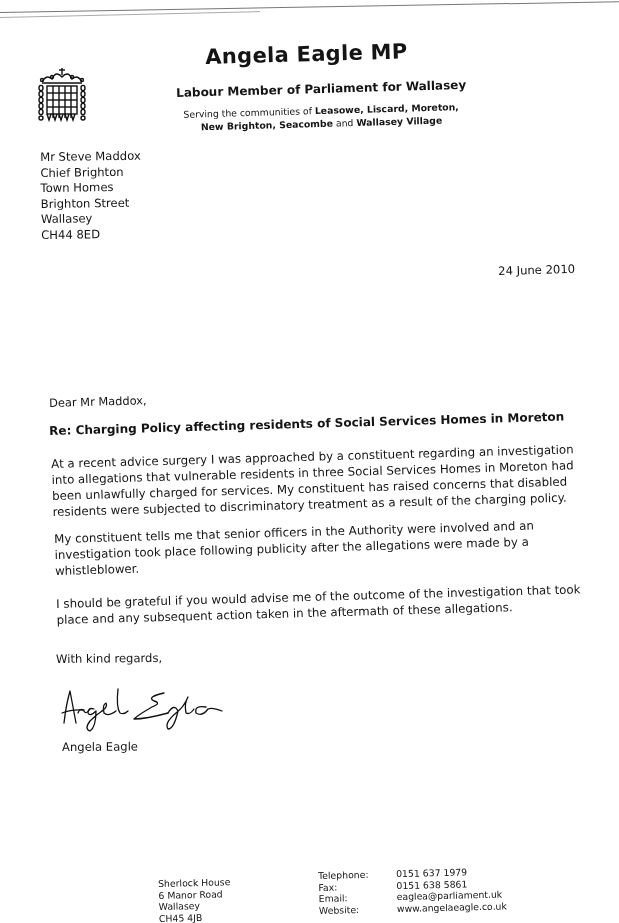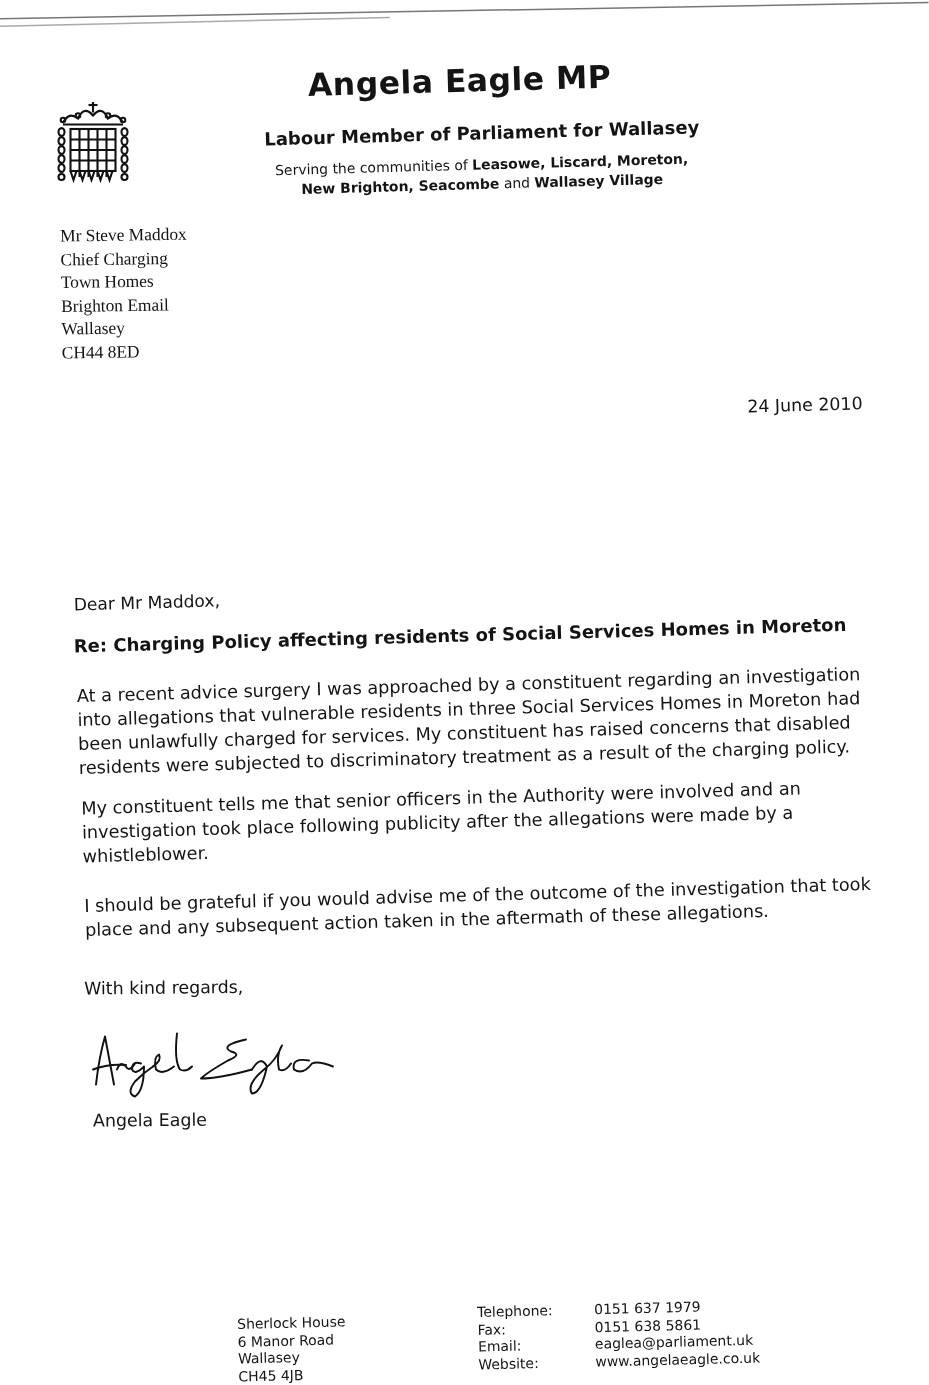--- a/index.html
+++ b/index.html
@@ -15,21 +15,21 @@
   .scanline { position:absolute; height:1px; background:#555; }
 
   .logo { left:36px; top:66px; width:52px; height:60px; }
 
   .mp-name { left:205px; top:45px; font-size:21px; font-weight:bold; letter-spacing:0.3px; white-space:nowrap; }
   .mp-role { left:176px; top:86px; font-size:12px; font-weight:bold; white-space:nowrap; }
   .serving { left:176px; top:108px; font-size:9.3px; line-height:13px; text-align:center; width:290px; white-space:nowrap; }
   .serving b { font-weight:bold; }
 
   .address { left:40px; top:150px; font-size:11.6px; line-height:15.5px; }
-  .address div { white-space:nowrap;font-family:Liberation Serif, serif; }
+  .address div { white-space:nowrap; }
 
   .date { left:498px; top:264px; font-size:11.6px; white-space:nowrap; }
 
   .salutation { left:49px; top:396px; font-size:11.4px; white-space:nowrap; }
   .subject { left:49px; top:424px; font-size:12px; font-weight:bold; white-space:nowrap; }
 
   .para { font-size:11.8px; line-height:16px; white-space:nowrap; }
   .p1 { left:51px; top:456px; }
   .p2 { left:54px; top:531px; }
   .p3 { left:56px; top:596px; }
@@ -88,23 +88,23 @@
 
   <div class="abs rot mp-name">Angela Eagle MP</div>
   <div class="abs rot mp-role">Labour Member of Parliament for Wallasey</div>
   <div class="abs rot serving">
     <div><span>Serving the communities of </span><b>Leasowe, Liscard, Moreton,</b></div>
     <div><b>New Brighton, Seacombe</b><span> and </span><b>Wallasey Village</b></div>
   </div>
 
   <div class="abs rot address" style="transform:rotate(-0.8deg);">
     <div>Mr Steve Maddox</div>
-    <div>Chief Charging</div>
+    <div>Chief Brighton</div>
     <div>Town Homes</div>
-    <div>Brighton Email</div>
+    <div>Brighton Street</div>
     <div>Wallasey</div>
     <div>CH44 8ED</div>
   </div>
 
   <div class="abs rot date">24 June 2010</div>
 
   <div class="abs rot salutation">Dear Mr Maddox,</div>
   <div class="abs rot subject">Re:  Charging Policy affecting residents of Social Services Homes in Moreton</div>
 
   <div class="abs rot para p1">

